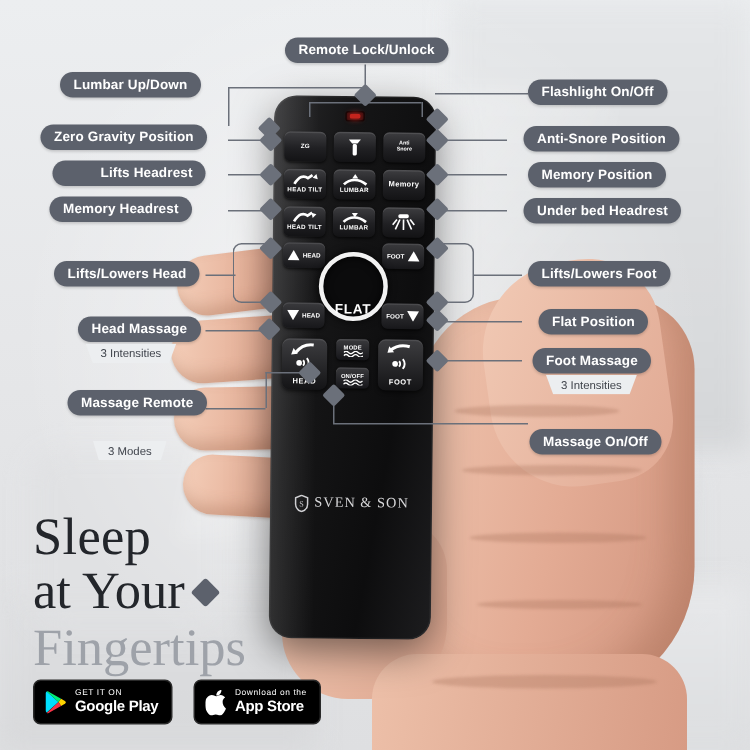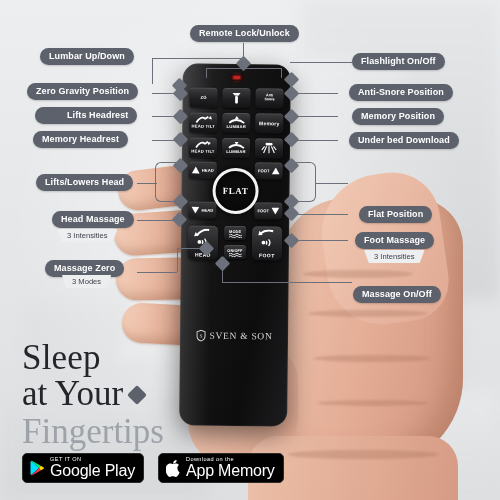--- a/index.html
+++ b/index.html
@@ -109,23 +109,22 @@
   }
   .btn .lbl { font-size:4.2px; font-weight:700; letter-spacing:.2px; line-height:1; }
   .btn .lbl2 { font-size:3.6px; font-weight:700; line-height:1.05; text-align:center; }
   .btn svg { display:block; }
 
   .dialwrap { position:absolute; left:7px; top:96px; width:94px; height:62px; }
   .dial {
     position:absolute; left:50%; top:50%; transform:translate(-50%,-50%);
     width:46px; height:46px; border-radius:50%;
     border:3px solid #f2f2f2; background:#0b0b0c;
-    display:flex; align-items:center; justify-content:center;
+    display:flex; align-items:flex-end; justify-content:center;
     box-shadow:0 0 6px rgba(0,0,0,.8), inset 0 0 6px rgba(0,0,0,.9);
-    font-family:Liberation Serif, serif;
   }
   .dial span { color:#fff; font-size:9px; font-weight:700; letter-spacing:.5px; }
   .dbtn {
     position:absolute; width:28px; height:17px; border-radius:4px;
     background:linear-gradient(180deg,#3a3a3d,#17171a);
     box-shadow:0 1px 2px rgba(0,0,0,.7), inset 0 1px 0 rgba(255,255,255,.09);
     display:flex; align-items:center; justify-content:center; color:#fff;
   }
   .dbtn .lbl { font-size:4.2px; font-weight:700; }
   .d-hu { left:0;  top:2px; }
@@ -214,21 +213,21 @@
   }
 
   .badges { position:absolute; left:22px; top:453px; display:flex; gap:14px; }
   .badge {
     height:30px; background:#000; border-radius:5px;
     display:flex; align-items:center; gap:5px; padding:0 8px 0 7px;
     border:1px solid #2a2a2a;
   }
   .badge .txts { display:flex; flex-direction:column; justify-content:center; color:#fff; }
   .badge .small { font-size:5.6px; letter-spacing:.4px; line-height:1.1; }
-  .badge .big { font-size:16px; font-weight:400; letter-spacing:-.2px; line-height:1.1; }
+  .badge .big { font-size:10px; font-weight:700; letter-spacing:-.2px; line-height:1.1; }
 </style>
 </head>
 <body>
 
 <div id="stage">
 
   <div class="bg-room">
     <div class="bg-base"></div>
     <div class="bg-blob blob-wall"></div>
     <div class="bg-blob blob-panel"></div>
@@ -480,27 +479,28 @@
 
   <div class="pill" style="left:190px; top:25px;">Remote Lock/Unlock</div>
 
   <div class="pill" style="left:40px;  top:48px;">Lumbar Up/Down</div>
   <div class="pill" style="left:27px;  top:83px;">Zero Gravity Position</div>
   <div class="pill" style="left:35px;  top:107px;padding-left:32px;">Lifts Headrest</div>
   <div class="pill" style="left:33px;  top:131px;">Memory Headrest</div>
   <div class="pill" style="left:36px;  top:174px;">Lifts/Lowers Head</div>
   <div class="pill" style="left:52px;  top:211px;">Head Massage</div>
   <div class="sub" style="left:57px;  top:229px;">3 Intensities</div>
-  <div class="pill" style="left:45px;  top:260px;">Massage Zero</div>
-  <div class="sub" style="left:62px;  top:275px;">3 Modes</div>
+  <div class="pill" style="left:45px;  top:260px;">Massage Remote</div>
+  <div class="sub" style="left:62px;  top:294px;">3 Modes</div>
 
   <div class="pill" style="left:352px; top:53px;text-align:center;">Flashlight On/Off</div>
   <div class="pill" style="left:352px; top:108px;">Memory Position</div>
   <div class="pill" style="left:349px; top:84px;">Anti-Snore Position</div>
-  <div class="pill" style="left:349px; top:132px;">Under bed Download</div>
+  <div class="pill" style="left:349px; top:132px;">Under bed Headrest</div>
+  <div class="pill" style="left:352px; top:174px;">Lifts/Lowers Foot</div>
   <div class="pill" style="left:359px; top:206px;">Flat Position</div>
   <div class="pill" style="left:355px; top:232px;">Foot Massage</div>
   <div class="sub" style="left:364px; top:250px;">3 Intensities</div>
   <div class="pill" style="left:353px; top:286px;">Massage On/Off</div>
 
   <div class="tagline">
     <div class="tl1">Sleep</div>
     <div class="tl2">
       <span>at Your</span>
       <span class="dm"></span>
@@ -522,18 +522,18 @@
       </span>
     </a>
 
     <a class="badge">
       <svg width="15" height="17" viewBox="0 0 15 17">
         <path d="M10.6 0c.1 1-.3 1.9-.9 2.6-.6.7-1.6 1.2-2.5 1.1-.1-1 .4-2 .9-2.6C8.8.4 9.8 0 10.6 0z" fill="#fff"></path>
         <path d="M13.6 12.4c-.3.9-.5 1.3-1 2.1-.7 1.1-1.7 2.5-2.9 2.5-1.1 0-1.4-.7-2.9-.7s-1.8.7-2.9.7c-1.2 0-2.1-1.2-2.8-2.3C-.8 11.6-1 7.2 1.1 5c.7-1 1.9-1.6 3.1-1.6 1.2 0 2 .7 3 .7 1 0 1.6-.7 3-.7 1 0 2.1.6 2.9 1.6-2.5 1.4-2.1 5 .5 7.4z" fill="#fff"></path>
       </svg>
       <span class="txts">
         <span class="small">Download on the</span>
-        <span class="big">App Memory</span>
+        <span class="big">App Store</span>
       </span>
     </a>
   </div>
 
 </div>
 
 </body></html>

